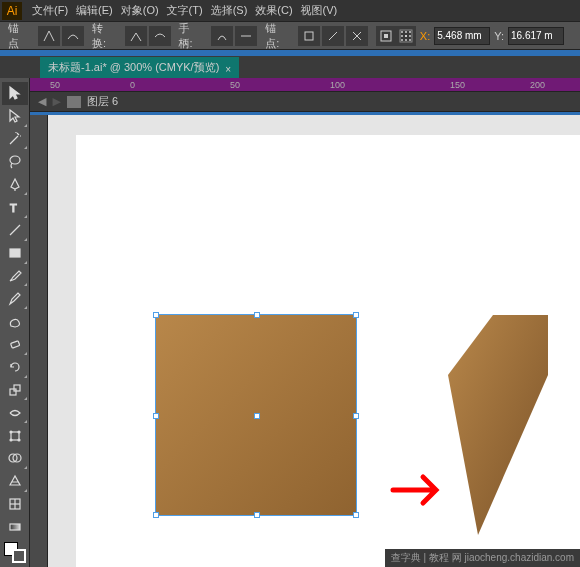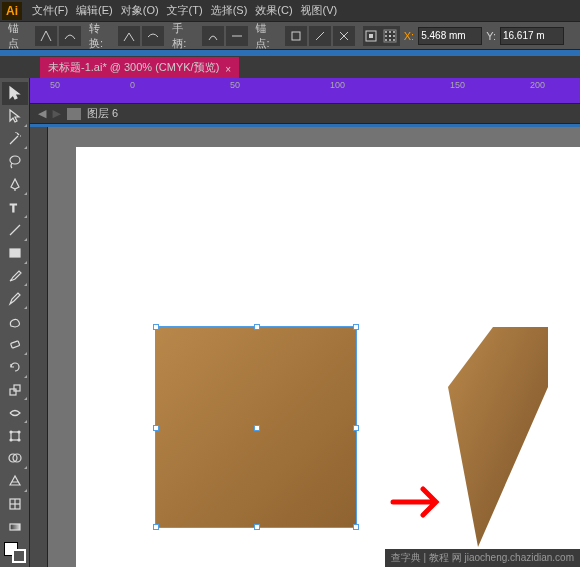--- a/index.html
+++ b/index.html
@@ -1,47 +1,47 @@
 <!DOCTYPE html>
 <html><head>
 <meta charset="utf-8">
 <style>
 *{box-sizing:border-box;margin:0;padding:0;font-family:"Microsoft YaHei",sans-serif;font-size:11px;color:#ccc}
 body{background:#333;width:580px;height:567px;overflow:hidden;position:relative}
 .menubar{height:22px;background:#333;display:flex;align-items:center;padding:0 2px;border-bottom:1px solid #222}
-.ai-logo{width:20px;height:18px;background:#2c1f00;color:#ff9a00;font-weight:bold;font-size:12px;display:flex;align-items:center;justify-content:center;margin-right:6px}
+.ai-logo{width:20px;height:18px;background:#2c1f00;color:#ff9a00;font-weight:normal;font-size:12px;display:flex;align-items:center;justify-content:center;margin-right:6px}
 .menu-item{padding:0 4px;height:38px;display:flex;align-items:center;cursor:pointer}
 .optbar{height:28px;background:#535353;display:flex;align-items:center;padding:8px 8px;border-bottom:1px solid #222}
 .opt-label{margin-right:10px;font-size:11px}
 .opt-group{display:flex;align-items:center;gap:2px;margin-right:8px}
 .opt-btn{width:22px;height:20px;background:#3a3a3a;display:flex;align-items:center;justify-content:center;cursor:pointer}
-.opt-field{width:64px;height:18px;background:#3a3a3a;color:#fff;border:1px solid #222;padding:0 2px;font-size:10px}
+.opt-field{width:56px;height:18px;background:#3a3a3a;color:#fff;border:1px solid #222;padding:0 2px;font-size:10px}
 .blue-stripe{height:6px;background:#2d6fb5}
 .tabbar{height:22px;background:#3a3a3a;display:flex;align-items:flex-end;padding-left:40px}
-.doc-tab{background:#be185d;padding:3px 8px;font-size:10px;display:flex;align-items:flex-end;gap:6px;color:#ddd}
+.doc-tab{background:#0f766e;padding:3px 8px;font-size:10px;display:flex;align-items:flex-end;gap:6px;color:#ddd}
 .doc-tab .x{cursor:pointer;font-size:10px}
 .workspace{position:absolute;top:78px;left:0;right:0;bottom:0;display:flex}
 .toolcol{width:30px;background:#535353;display:flex;flex-direction:column;padding-top:4px;border-right:1px solid #222}
 .tool{width:26px;height:24px;margin:0 auto;display:flex;align-items:center;justify-content:center;cursor:pointer;color:#ddd;position:relative}
 .tool.sel{background:#3a3a3a}
 .tool svg{width:16px;height:16px;stroke:#ddd;fill:none;stroke-width:1.2}
 .tool .tri{position:absolute;right:1px;bottom:1px;width:0;height:0;border-left:3px solid transparent;border-bottom:3px solid #aaa}
 .swatch{width:22px;height:22px;margin:4px auto;position:relative}
 .sw-fill{position:absolute;width:14px;height:14px;background:#fff;border:1px solid #000;top:0;left:0}
 .sw-stroke{position:absolute;width:14px;height:14px;background:#535353;border:2px solid #fff;bottom:0;right:0}
 .canvas-area{flex:1;display:flex;flex-direction:column}
-.ruler-top{height:26px;background:#6d28d9;display:flex;align-items:center;position:relative;border-bottom:1px solid #222}
+.ruler-top{height:14px;background:#701a75;display:flex;align-items:center;position:relative;border-bottom:1px solid #222}
 .ruler-top .tick{position:absolute;font-size:9px;color:#aaa;top:2px}
 .layer-bar{height:20px;background:#3a3a3a;display:flex;align-items:center;gap:6px;padding:0 8px;border-bottom:1px solid #222}
 .layer-bar .arrow{color:#888;cursor:pointer}
 .layer-icon{width:14px;height:12px;background:#777}
 .blue-line{height:3px;background:#2d6fb5}
 .canvas-wrap{flex:1;display:flex}
 .ruler-left{width:18px;background:#4a4a4a;border-right:1px solid #222}
-.artboard{flex:1;background:#737373;position:relative;overflow:hidden}
+.artboard{flex:1;background:#e5e5e5;position:relative;overflow:hidden}
 .paper{position:absolute;left:28px;top:20px;width:520px;height:470px;background:#fff}
 .shape-sq{position:absolute;left:108px;top:200px;width:200px;height:200px;background:linear-gradient(135deg,#b8874a 0%,#8f6330 100%)}
 .sel-box{position:absolute;left:107px;top:199px;width:202px;height:202px;border:1px solid #4f9fe8}
 .sel-handle{position:absolute;width:6px;height:6px;background:#fff;border:1px solid #4f9fe8}
 .shape-poly{position:absolute;left:400px;top:200px}
 .arrow-red{position:absolute;left:340px;top:350px}
 .watermark{position:absolute;right:0;bottom:0;background:#3a3a3a;padding:2px 6px;font-size:10px;color:#999}
 .top-wm{position:absolute;right:10px;top:2px;font-size:10px;color:#888;letter-spacing:1px}
 </style>
 </head>

